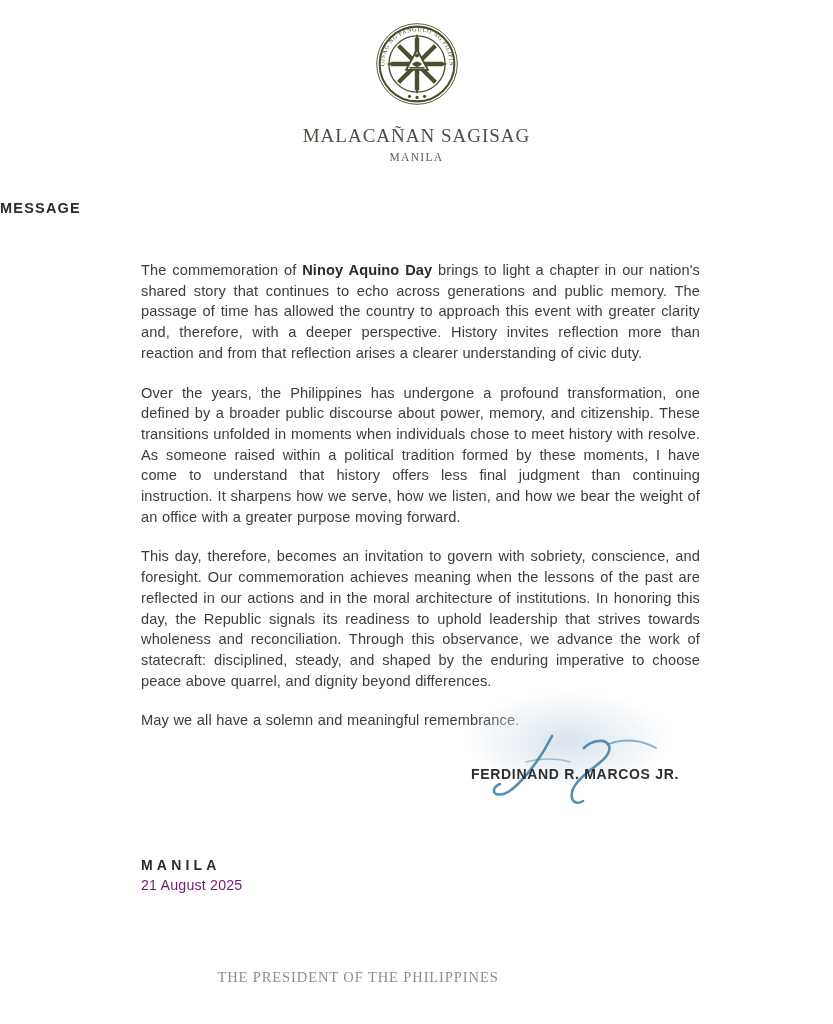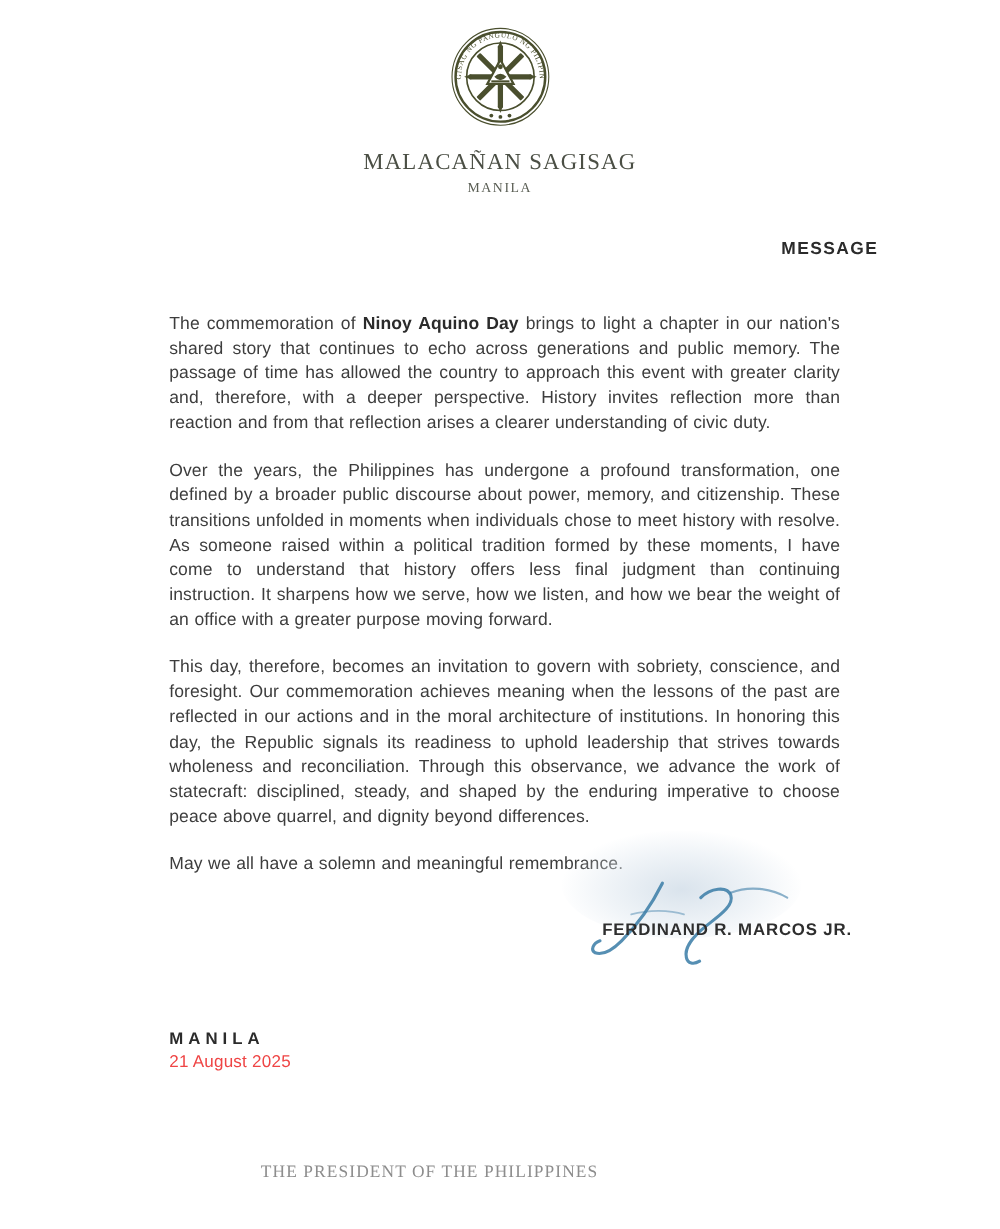--- a/index.html
+++ b/index.html
@@ -49,21 +49,21 @@
     letter-spacing: 1.3px;
     color: #5a5e54;
   }
 
   
   .doc-title {
     position: absolute;
     top: 200px;
     left: 0;
     width: 732px;
-    text-align: right;
+    text-align: left;
     font-size: 14.5px;
     font-weight: bold;
     letter-spacing: 1.2px;
     color: #2b2b2b;
   }
   .body-block {
     position: absolute;
     top: 248px;
     left: 141px;
     width: 559px;
@@ -110,21 +110,21 @@
     left: 26px;
     width: 210px;
     height: 76px;
     pointer-events: none;
   }
   .sig-name {
     position: absolute;
     top: 76px;
     left: 0;
     width: 270px;
-    text-align: right;
+    text-align: center;
     font-size: 14px;
     font-weight: bold;
     letter-spacing: 0.7px;
     color: #2e2e2e;
     white-space: nowrap;
   }
 
   
   .place-block {
     position: absolute;
@@ -134,21 +134,21 @@
   .place-city {
     font-size: 14px;
     font-weight: bold;
     letter-spacing: 4.2px;
     color: #2b2b2b;
     line-height: 1.25;
   }
   .place-date {
     margin-top: 2px;
     font-size: 14.2px;
-    color: #ef4444;
+    color: #701a75;
     letter-spacing: 0.2px;
   }
 
   
   .footer {
     position: absolute;
     bottom: 38px;
     left: 0;
     width: 716px;
     text-align: center;

